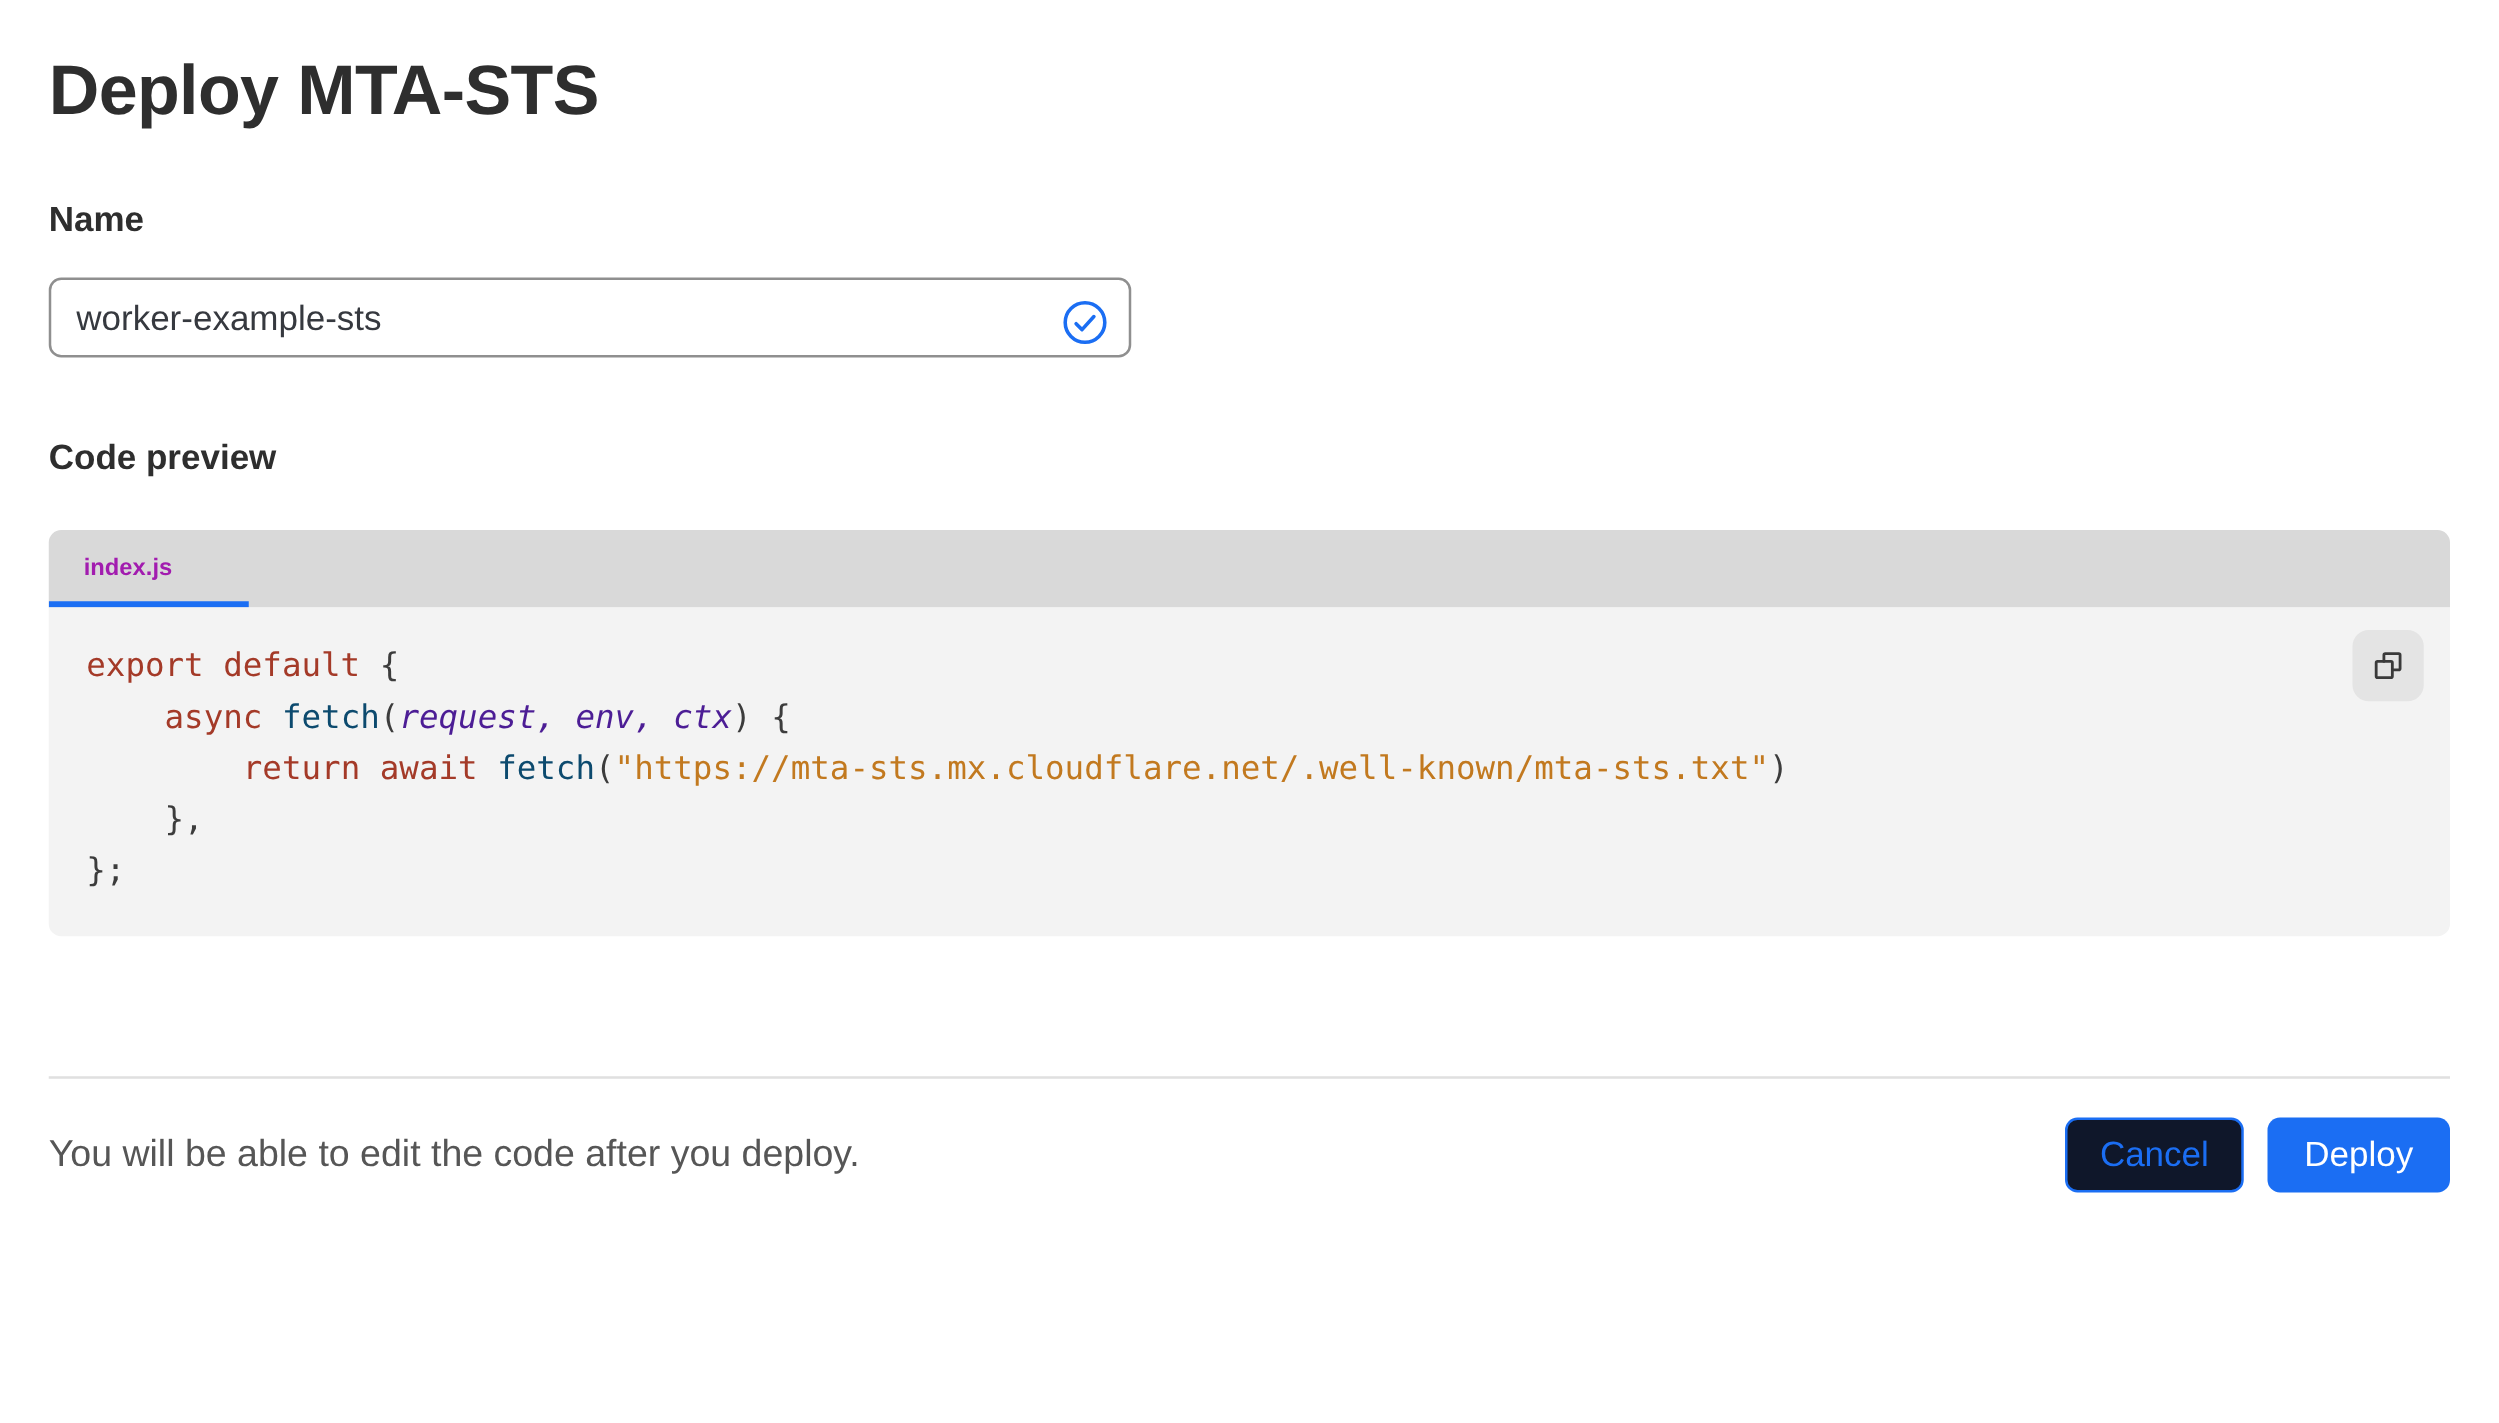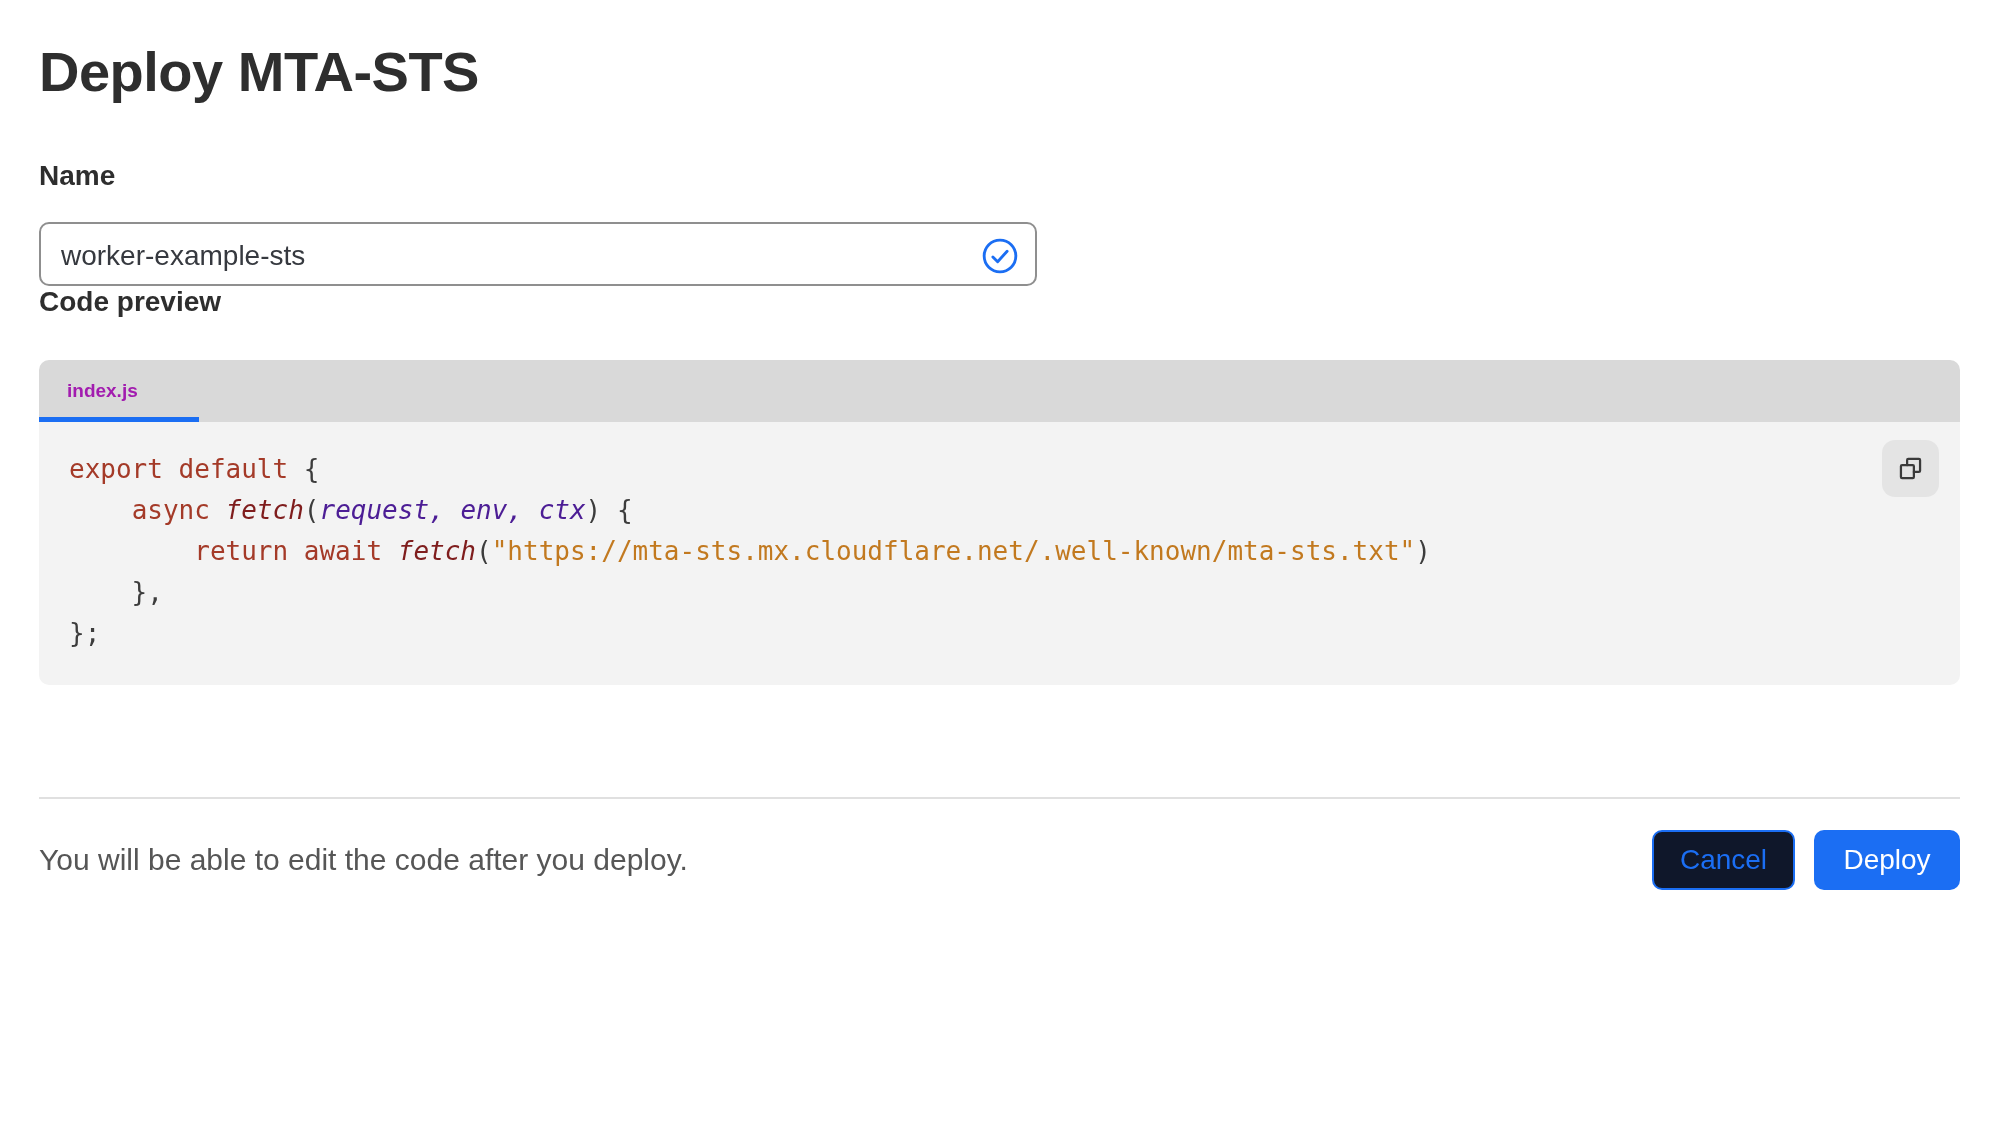--- a/index.html
+++ b/index.html
@@ -39,42 +39,43 @@
 
   .field-label {
     margin-top: 56px;
     font-size: 28px;
     font-weight: 700;
     color: #2e2e2e;
   }
 
   .input-wrap {
     margin-top: 30px;
-    width: 998px;
+    width: 866px;
     height: 64px;
     border: 2px solid #8f8f8f;
     border-radius: 10px;
     background: #ffffff;
     display: flex;
-    align-items: center;
-    padding: 4px 16px 0 20px;
+    align-items: flex-start;
+    padding: 15px 16px 0 20px;
   }
   .input-wrap input {
     flex: 1;
     border: none;
     outline: none;
     background: transparent;
     font-family: "Liberation Sans", sans-serif;
     font-size: 28px;
     color: #36393f;
     padding: 0;
   }
   .check-icon { display: flex; align-items: center; }
 
   .section-label {
+    margin-top: 64px;
     font-size: 28px;
     font-weight: 700;
     color: #2e2e2e;
   }
 
   .code-block { margin-top: 42px; width: 1921px; }
   .tabbar {
     background: #d9d9d9;
     height: 62px;
     border-radius: 10px 10px 0 0;
@@ -104,21 +105,21 @@
     background: #f3f3f3;
     border-radius: 0 0 10px 10px;
     padding: 27px 0 31px 30px;
     font-family: "DejaVu Sans Mono", monospace;
     font-size: 26px;
     line-height: 41px;
     color: #3c3c3c;
   }
   .code-line { white-space: pre; }
   .tok-kw { color: #a43a28; }
-  .tok-fn { color: #7f1d1d; font-style: italic; }
+  .tok-fn { color: #0c4a6e; }
   .tok-pm { color: #4c1d95; font-style: italic; }
   .tok-st { color: #c2791f; }
   .tok-pl { color: #3c3c3c; }
 
   .copy-btn {
     position: absolute;
     top: 18px;
     right: 21px;
     width: 57px;
     height: 57px;

